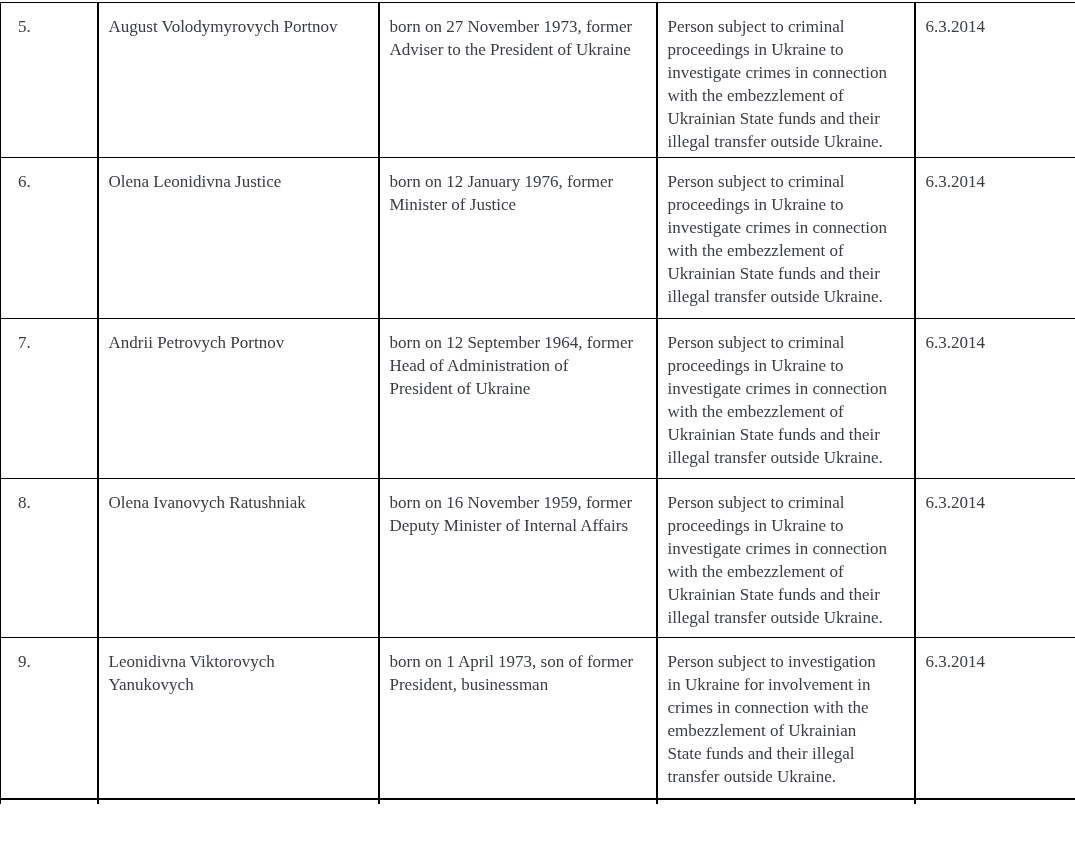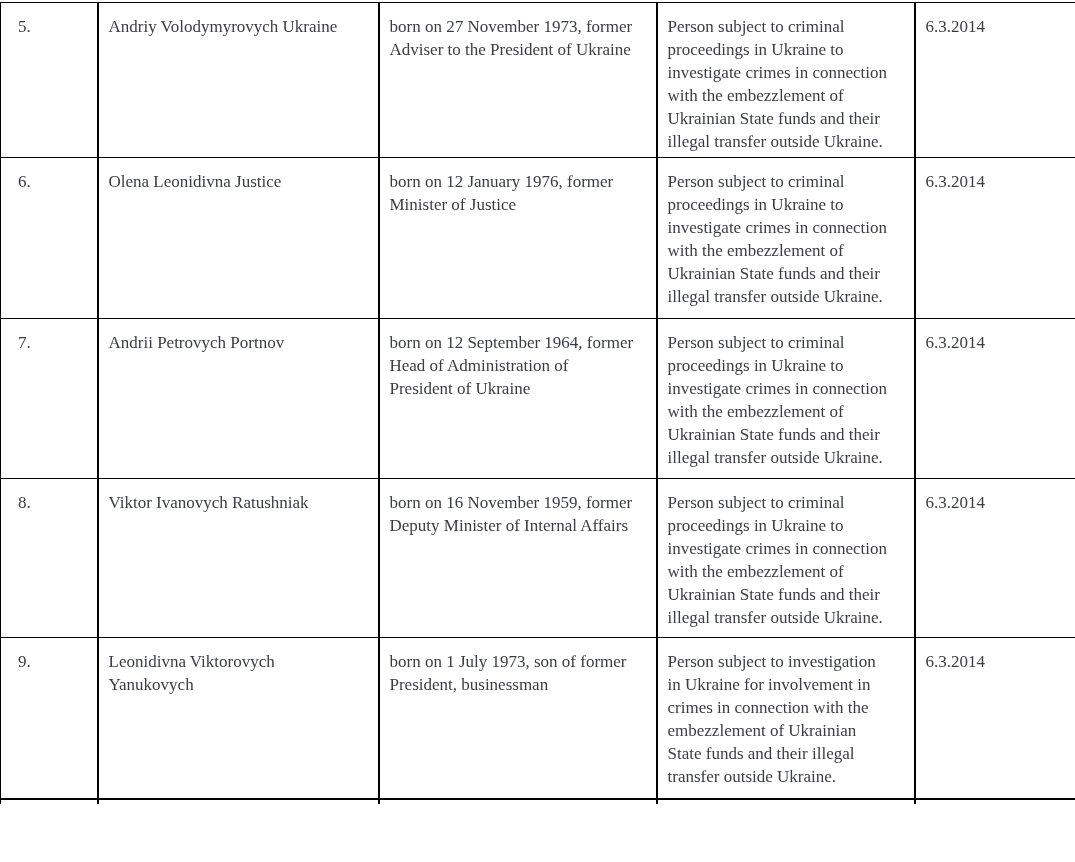--- a/index.html
+++ b/index.html
@@ -63,21 +63,21 @@
     <colgroup>
       <col class="c-num">
       <col class="c-name">
       <col class="c-info">
       <col class="c-reasons">
       <col class="c-date">
     </colgroup>
     <tbody>
       <tr class="row-5">
         <td>5.</td>
-        <td>Andriy Volodymyrovych Ukraine</td>
+        <td>August Volodymyrovych Portnov</td>
         <td>born on 27 November 1973, former
 Adviser to the President of Ukraine</td>
         <td>Person subject to criminal
 proceedings in Ukraine to
 investigate crimes in connection
 with the embezzlement of
 Ukrainian State funds and their
 illegal transfer outside Ukraine.</td>
         <td>6.3.2014</td>
       </tr>
@@ -103,36 +103,36 @@
         <td>Person subject to criminal
 proceedings in Ukraine to
 investigate crimes in connection
 with the embezzlement of
 Ukrainian State funds and their
 illegal transfer outside Ukraine.</td>
         <td>6.3.2014</td>
       </tr>
       <tr class="row-8">
         <td>8.</td>
-        <td>Viktor Ivanovych Ratushniak</td>
+        <td>Olena Ivanovych Ratushniak</td>
         <td>born on 16 November 1959, former
 Deputy Minister of Internal Affairs</td>
         <td>Person subject to criminal
 proceedings in Ukraine to
 investigate crimes in connection
 with the embezzlement of
 Ukrainian State funds and their
 illegal transfer outside Ukraine.</td>
         <td>6.3.2014</td>
       </tr>
       <tr class="row-9">
         <td>9.</td>
         <td>Leonidivna Viktorovych
 Yanukovych</td>
-        <td>born on 1 July 1973, son of former
+        <td>born on 1 April 1973, son of former
 President, businessman</td>
         <td>Person subject to investigation
 in Ukraine for involvement in
 crimes in connection with the
 embezzlement of Ukrainian
 State funds and their illegal
 transfer outside Ukraine.</td>
         <td>6.3.2014</td>
       </tr>
       <tr class="row-partial">

